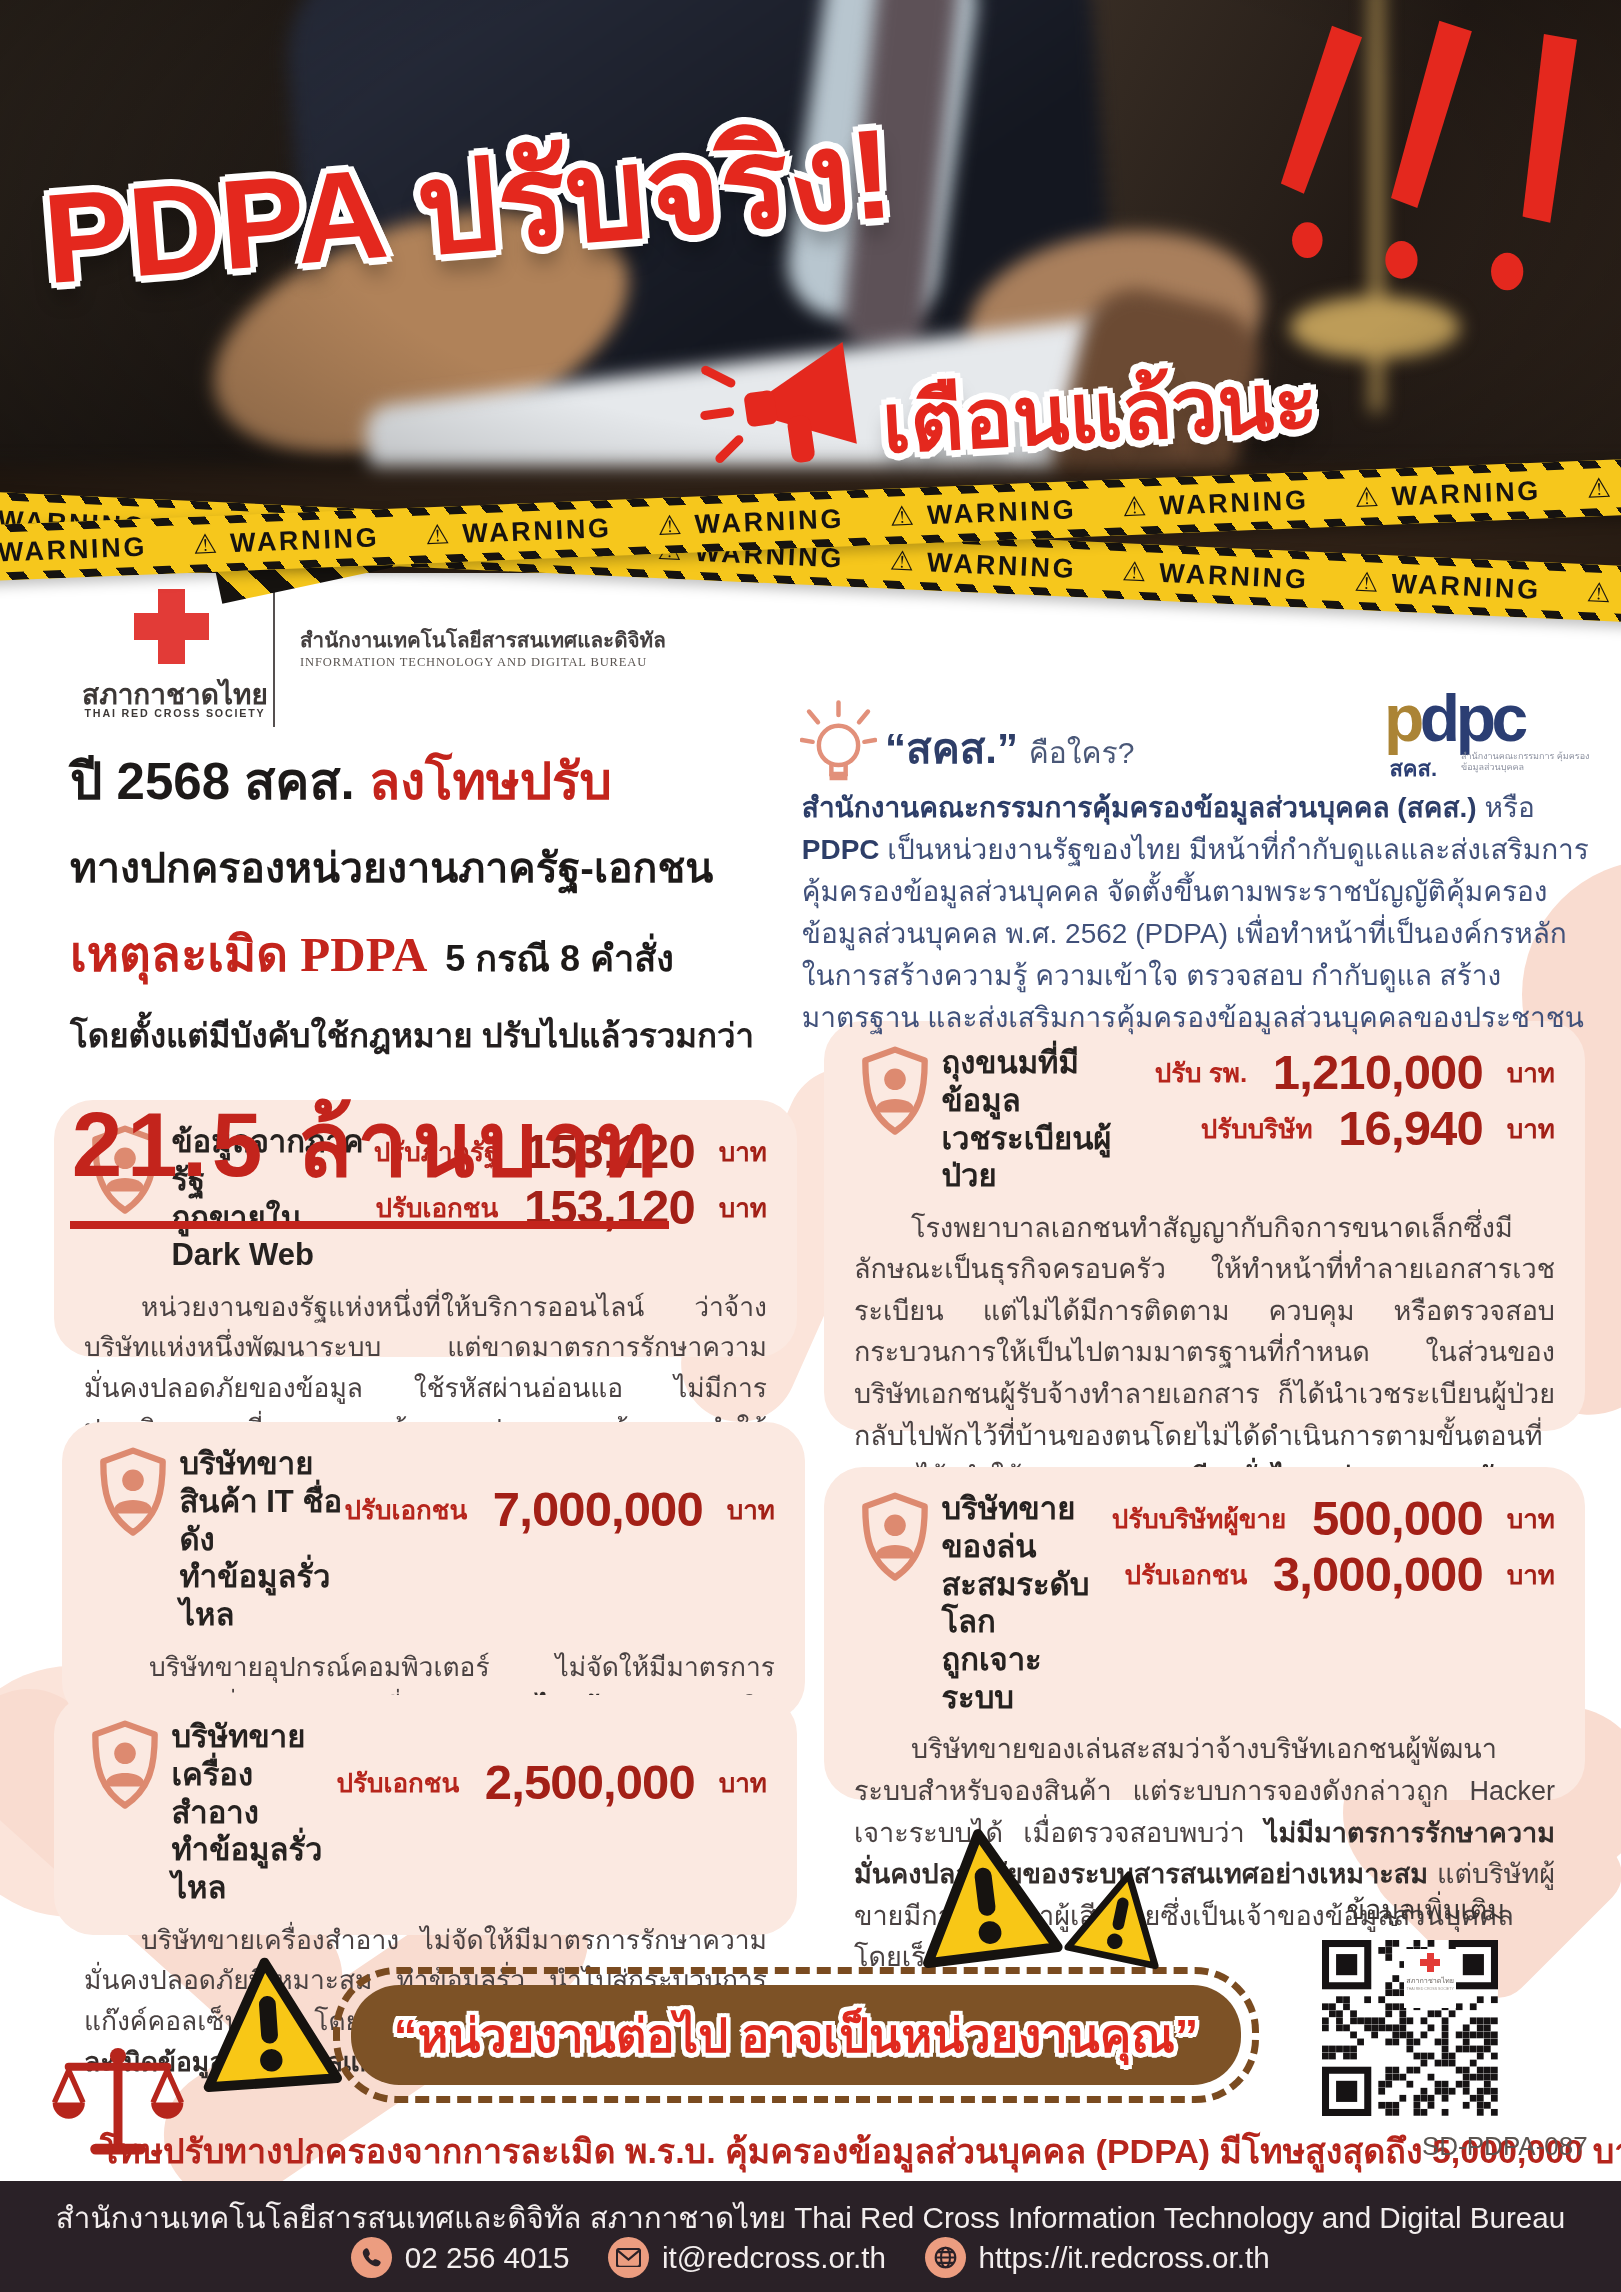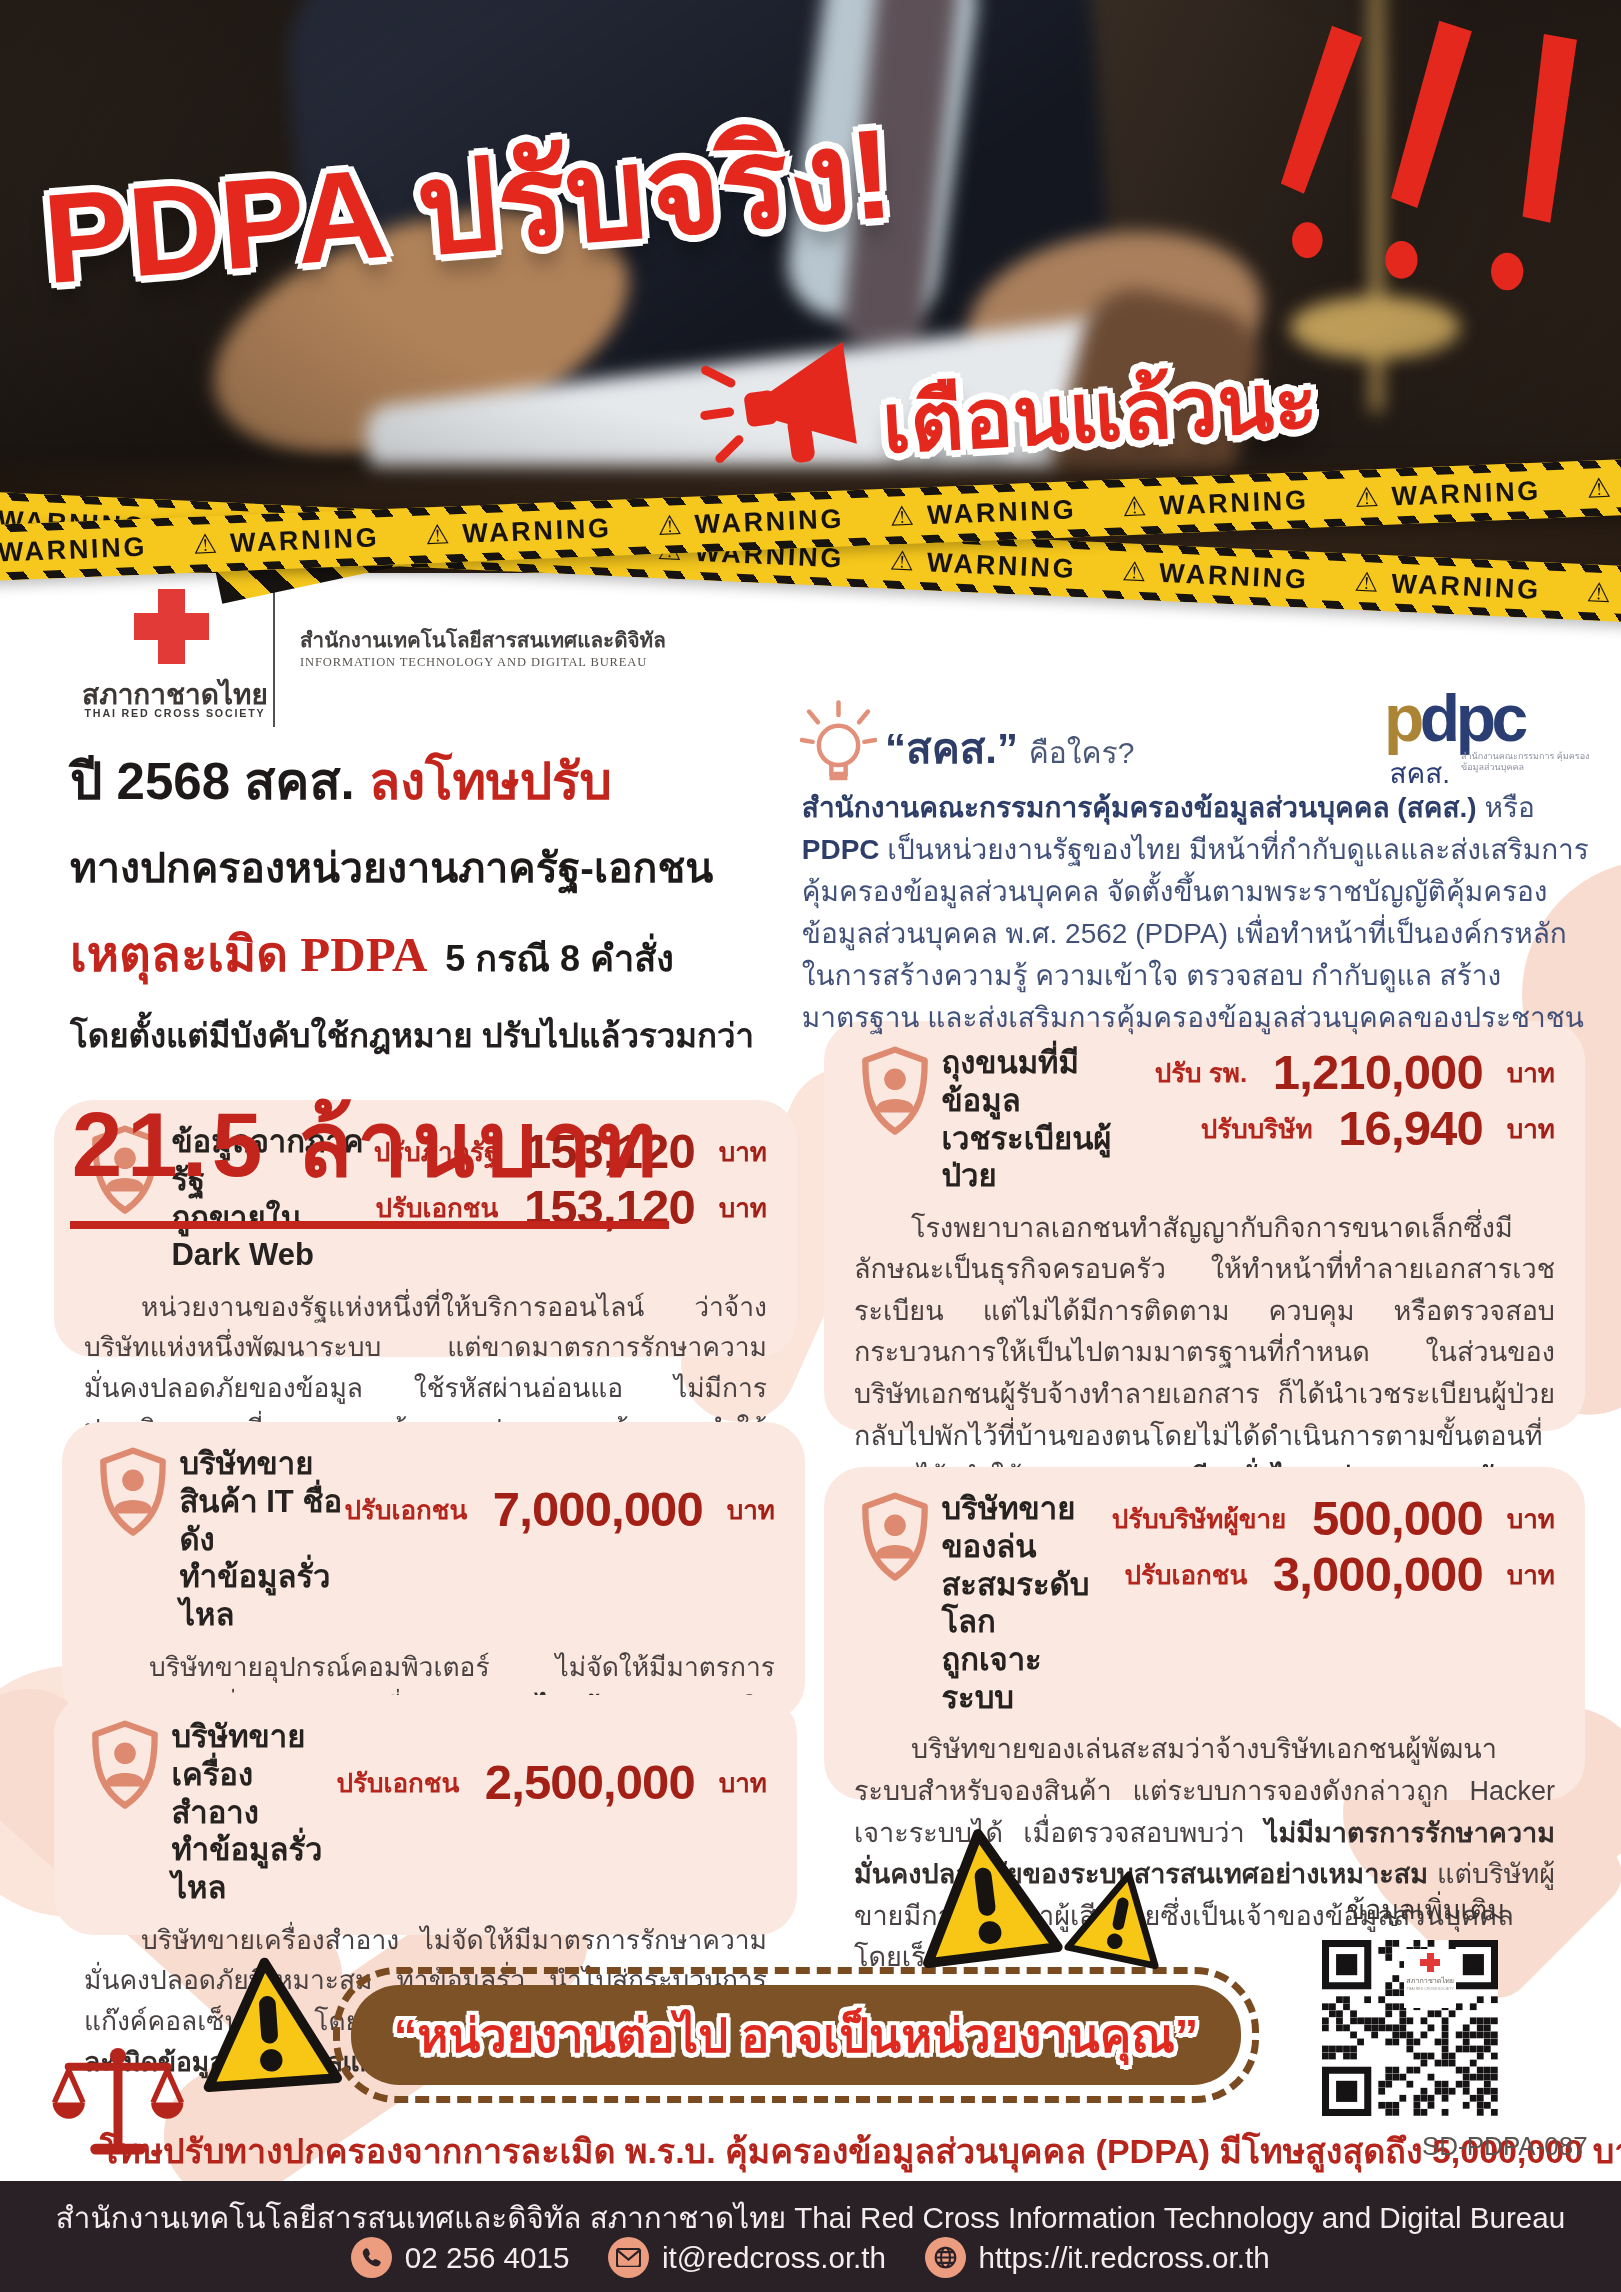--- a/index.html
+++ b/index.html
@@ -69,21 +69,21 @@
        letter-spacing:4.5px; border-bottom:8px solid #c3241c; padding:0 7.2px 5.4px 1.8px; white-space:nowrap;}
   
   .about{position:absolute; left:800px; top:690px; width:797px; z-index:3;}
   .bulb{position:absolute; left:0; top:9px;}
   .about-head{position:absolute; left:85px; top:25px; white-space:nowrap;}
   .about-head .q{font-size:42px; font-weight:800; color:#2e3e68;}
   .about-head .rest{font-size:30px; color:#4a5878; margin-left:10.7px; font-weight:400;}
   .pdpc{position:absolute; left:584px; top:-5.4px; width:213px; height:107px;}
   .pdpc .word{font-size:66px; font-weight:800; letter-spacing:-4.5px; line-height:1; color:#2b3e73;}
   .pdpc .word .g{color:#ab8435;}
-  .pdpc .sub{position:absolute; left:5.4px; top:66px; font-size:28px; font-weight:400; color:#2b3e73;}
+  .pdpc .sub{position:absolute; left:5.4px; top:66px; font-size:22px; font-weight:700; color:#2b3e73;}
   .pdpc .tag{position:absolute; left:77px; top:66px; font-size:9px; line-height:1.25; color:#8a8f9e; width:134px;}
   .about-text{position:absolute; left:1.8px; top:97px; width:795px; font-size:28px; line-height:1.5;
     color:#41517a; text-align:left;}
   .about-text .b{font-weight:700; color:#2d3e68;}
   
   .card{position:absolute; background:#fbe9e1; border-radius:39px; z-index:2; padding:23px 30px; box-sizing:border-box;}
   .card-head{display:flex; align-items:flex-start;}
   .shield{flex:0 0 82px; margin-top:1.8px;}
   .card-title{font-size:31px; font-weight:800; color:#262220; line-height:1.22; margin-left:5.4px;}
   .fines{margin-left:auto; text-align:right;}

